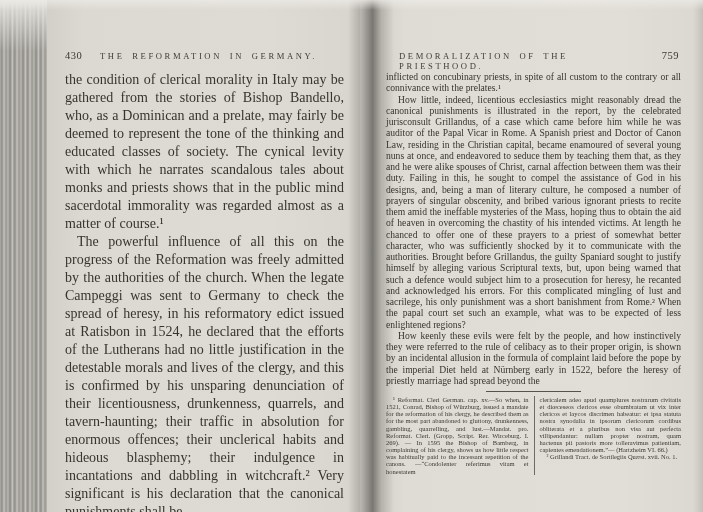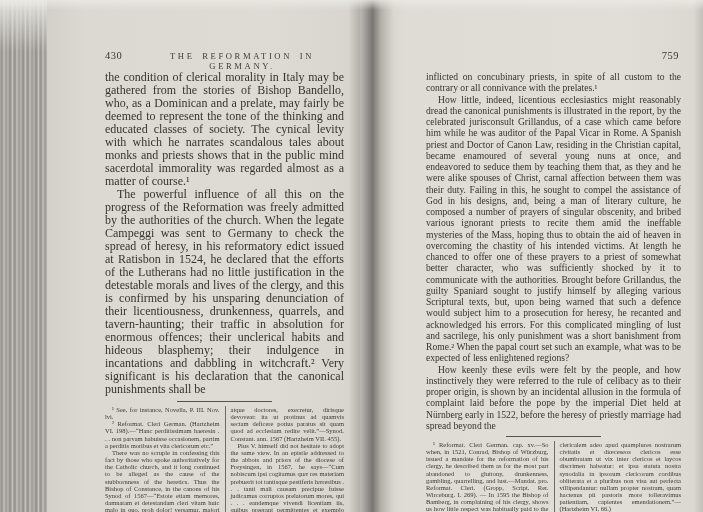--- a/index.html
+++ b/index.html
@@ -22,40 +22,40 @@
   .page.left {
     left:47px; width:313px;
     background:linear-gradient(90deg,#d3d0c9 0%, #dcd9d2 12%, #dedbd4 70%, #d8d5ce 100%);
     padding:0; box-sizing:border-box;
   }
   .page.right {
     left:372px; width:331px;
     background:linear-gradient(90deg,#d2cfc8 0%, #dfdcd5 10%, #e1ded7 75%, #dbd8d1 100%);
     box-sizing:border-box;
   }
-  .page-inner { position:relative; box-sizing:border-box; height:512px;margin-left:40px; }
+  .page-inner { position:relative; box-sizing:border-box; height:512px; }
   .page.left  .page-inner { padding:50px 16px 8px 18px; }
   .page.right .page-inner { padding:50px 22px 8px 14px; }
 
   .head { position:relative; height:14px; margin-bottom:7px; }
   .folio {
     font-size:10.5px; letter-spacing:0.5px; color:#3a372f;
   }
   .page.left  .folio { position:absolute; left:0; top:0; }
   .page.right .folio { position:absolute; right:2px; top:0; }
   .running-head {
-    position:absolute; left:13px; right:0; top:1px; text-align:center;
+    position:absolute; left:13px; right:0; top:1px; 
     font-size:8.6px; letter-spacing:2.6px; word-spacing:3px; color:#403d35;
   }
   .page.left  .running-head { padding-left:22px; }
   .page.right .running-head { padding-right:26px; }
 
   .bp {
     margin:0; text-align:justify; hyphens:none;
-    font-size:12px; line-height:13px; color:#37342d;
+    font-size:14px; line-height:18px; color:#37342d;
   }
   .page.right .bp { font-size:9.6px; line-height:11.25px; }
   .bp.ind { text-indent:12px; }
 
   .fnrule {
     width:95px; height:0; border-top:1px solid #56534b;
     margin:5px auto 4px auto;
   }
   .fncols { display:flex; }
   .fncol { width:50%; box-sizing:border-box; overflow:hidden; }
@@ -110,20 +110,21 @@
           <p class="fn ind">Pius V. himself did not hesitate to adopt the same view.  In an epistle addressed to the abbots and priors of the diocese of Freysingen, in 1567, he says—“Cum nobiscum ipsi cogitamus quæ res materiam prebuerit tot tantisque pestiferis hæresibus . . . tanti mali causam precipue fuisse judicamus corruptos prelatorum mores, qui . . . eandemque vivendi licentiam iis, quibus preerant permittentes et exemplo suo corrumpentes, maximum apud laicos odium contemptionem et invidiam non immerito contraxerunt” (Hartzheim VII. 586).</p>
           <p class="fn ind">Alfonso de Castro in 1556 declares that the priesthood was one of the efficient causes of the spread of heresy.  It would be difficult for orthodoxy to maintain itself without the direct interposition of God, in view of the scandalous lives, and general worthlessness of all orders of ecclesiastics, whose excessive numbers, ignorance, and turpitude exposed them to contempt.—Alph. de Castro de Just. Punit. Hæres. Lib. III. c. 5.</p>
         </div>
       </div>
     </div>
   </div>
 
   <div class="page right">
     <div class="page-inner">
       <div class="head">
+        <span class="running-head">DEMORALIZATION OF THE PRIESTHOOD.</span>
         <span class="folio">759</span>
       </div>
       <p class="bp">inflicted on concubinary priests, in spite of all custom to the contrary or all connivance with the prelates.¹</p>
       <p class="bp ind">How little, indeed, licentious ecclesiastics might reasonably dread the canonical punishments is illustrated in the report, by the celebrated jurisconsult Grillandus, of a case which came before him while he was auditor of the Papal Vicar in Rome.  A Spanish priest and Doctor of Canon Law, residing in the Christian capital, became enamoured of several young nuns at once, and endeavored to seduce them by teaching them that, as they and he were alike spouses of Christ, carnal affection between them was their duty.  Failing in this, he sought to compel the assistance of God in his designs, and, being a man of literary culture, he composed a number of prayers of singular obscenity, and bribed various ignorant priests to recite them amid the ineffable mysteries of the Mass, hoping thus to obtain the aid of heaven in overcoming the chastity of his intended victims. At length he chanced to offer one of these prayers to a priest of somewhat better character, who was sufficiently shocked by it to communicate with the authorities.  Brought before Grillandus, the guilty Spaniard sought to justify himself by alleging various Scriptural texts, but, upon being warned that such a defence would subject him to a prosecution for heresy, he recanted and acknowledged his errors.  For this complicated mingling of lust and sacrilege, his only punishment was a short banishment from Rome.²  When the papal court set such an example, what was to be expected of less enlightened regions?</p>
       <p class="bp ind">How keenly these evils were felt by the people, and how instinctively they were referred to the rule of celibacy as to their proper origin, is shown by an incidental allusion in the formula of complaint laid before the pope by the imperial Diet held at Nürnberg early in 1522, before the heresy of priestly marriage had spread beyond the</p>
       <div class="fnrule"></div>
       <div class="fncols">
         <div class="fncol c1">
           <p class="fn ind">¹ Reformat. Cleri German. cap. xv.—So when, in 1521, Conrad, Bishop of Würzburg, issued a mandate for the reformation of his clergy, he described them as for the most part abandoned to gluttony, drunkenness, gambling, quarrelling, and lust.—Mandat. pro. Reformat. Cleri.  (Gropp, Script. Rer. Wirceburg. I. 269). — In 1595 the Bishop of Bamberg, in complaining of his clergy, shows us how little respect was habitually paid to the incessant repetition of the canons. —“Condolenter referimus vitam et honestatem</p>
         </div>

